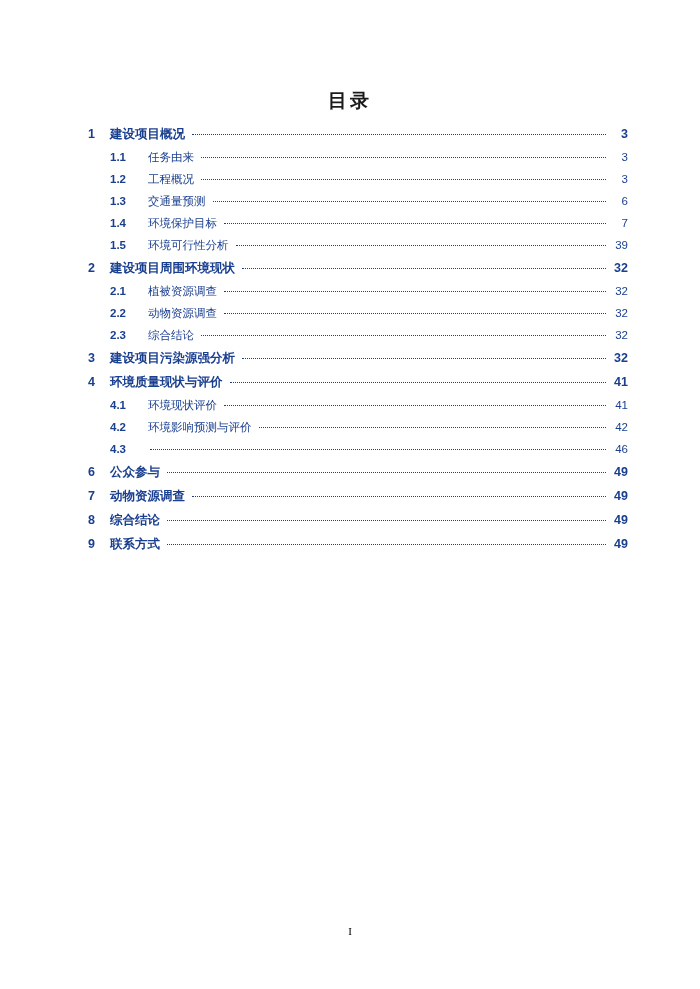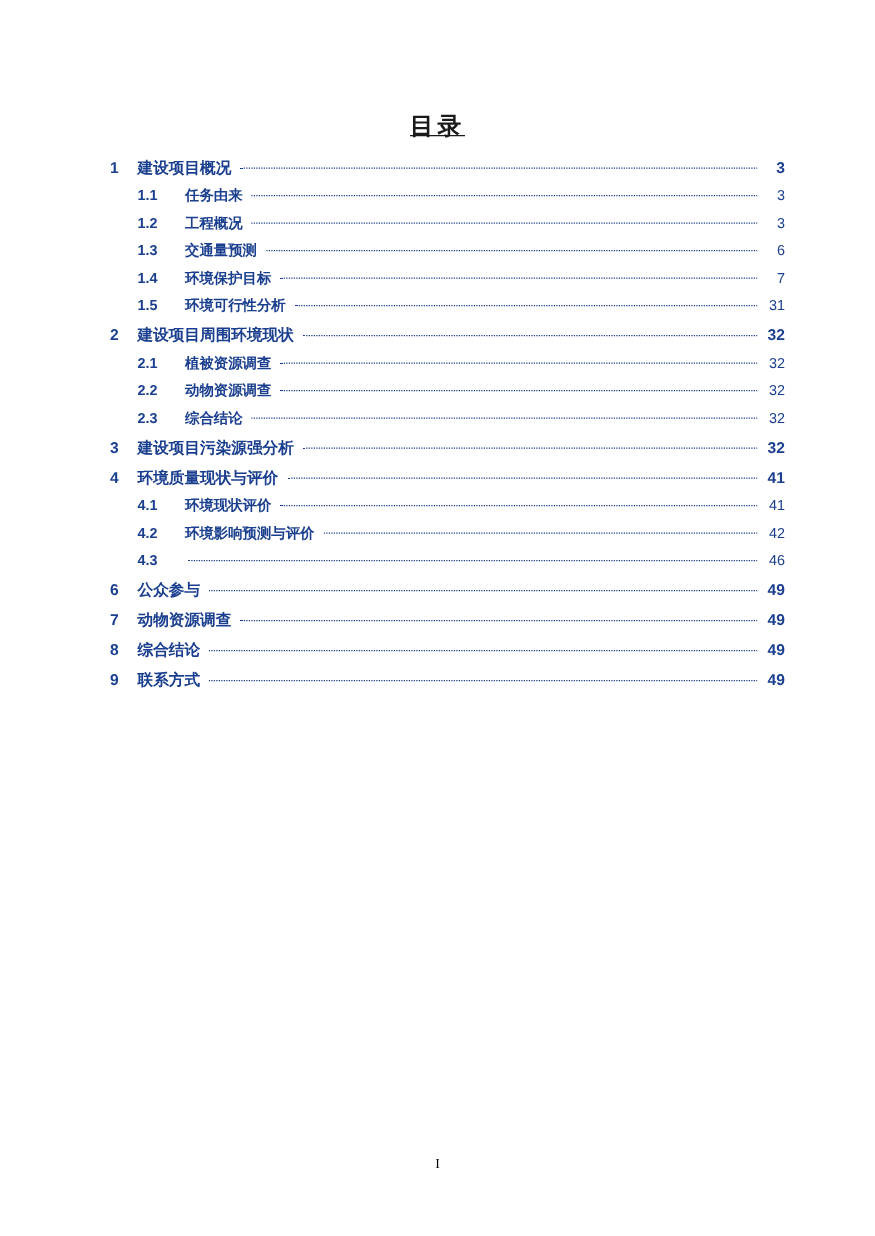--- a/index.html
+++ b/index.html
@@ -26,21 +26,20 @@
     position: absolute;
     left: 0;
     top: 88px;
     width: 700px;
     text-align: center;
     font-family: "Liberation Sans", "DejaVu Sans", sans-serif;
     font-weight: bold;
     font-size: 19px;
     letter-spacing: 3px;
     color: #1a1a1a;
-    text-decoration: underline;
   }
   .toc {
     position: absolute;
     left: 88px;
     top: 122px;
     width: 540px;
   }
   .toc-row {
     display: flex;
     align-items: baseline;
@@ -72,21 +71,20 @@
     padding-left: 22px;
   }
   .lvl2 .num {
     width: 38px;
     flex: 0 0 38px;
     text-align: left;
     font-weight: bold;
   }
   .lvl2 .label {
     padding-right: 5px;
-    font-weight: bold;
   }
   .leader {
     flex: 1 1 auto;
     overflow: hidden;
     height: 1em;
     position: relative;
     margin: 0 2px;
   }
   .leader::after {
     content: "";
@@ -149,21 +147,21 @@
       <div class="toc-row lvl2">
         <span class="num">1.4</span>
         <span class="label">环境保护目标</span>
         <span class="leader"></span>
         <span class="pageno">7</span>
       </div>
       <div class="toc-row lvl2">
         <span class="num">1.5</span>
         <span class="label">环境可行性分析</span>
         <span class="leader"></span>
-        <span class="pageno">31</span>
+        <span class="pageno">39</span>
       </div>
       <div class="toc-row lvl1">
         <span class="num">2</span>
         <span class="label">建设项目周围环境现状</span>
         <span class="leader"></span>
         <span class="pageno">32</span>
       </div>
       <div class="toc-row lvl2">
         <span class="num">2.1</span>
         <span class="label">植被资源调查</span>

